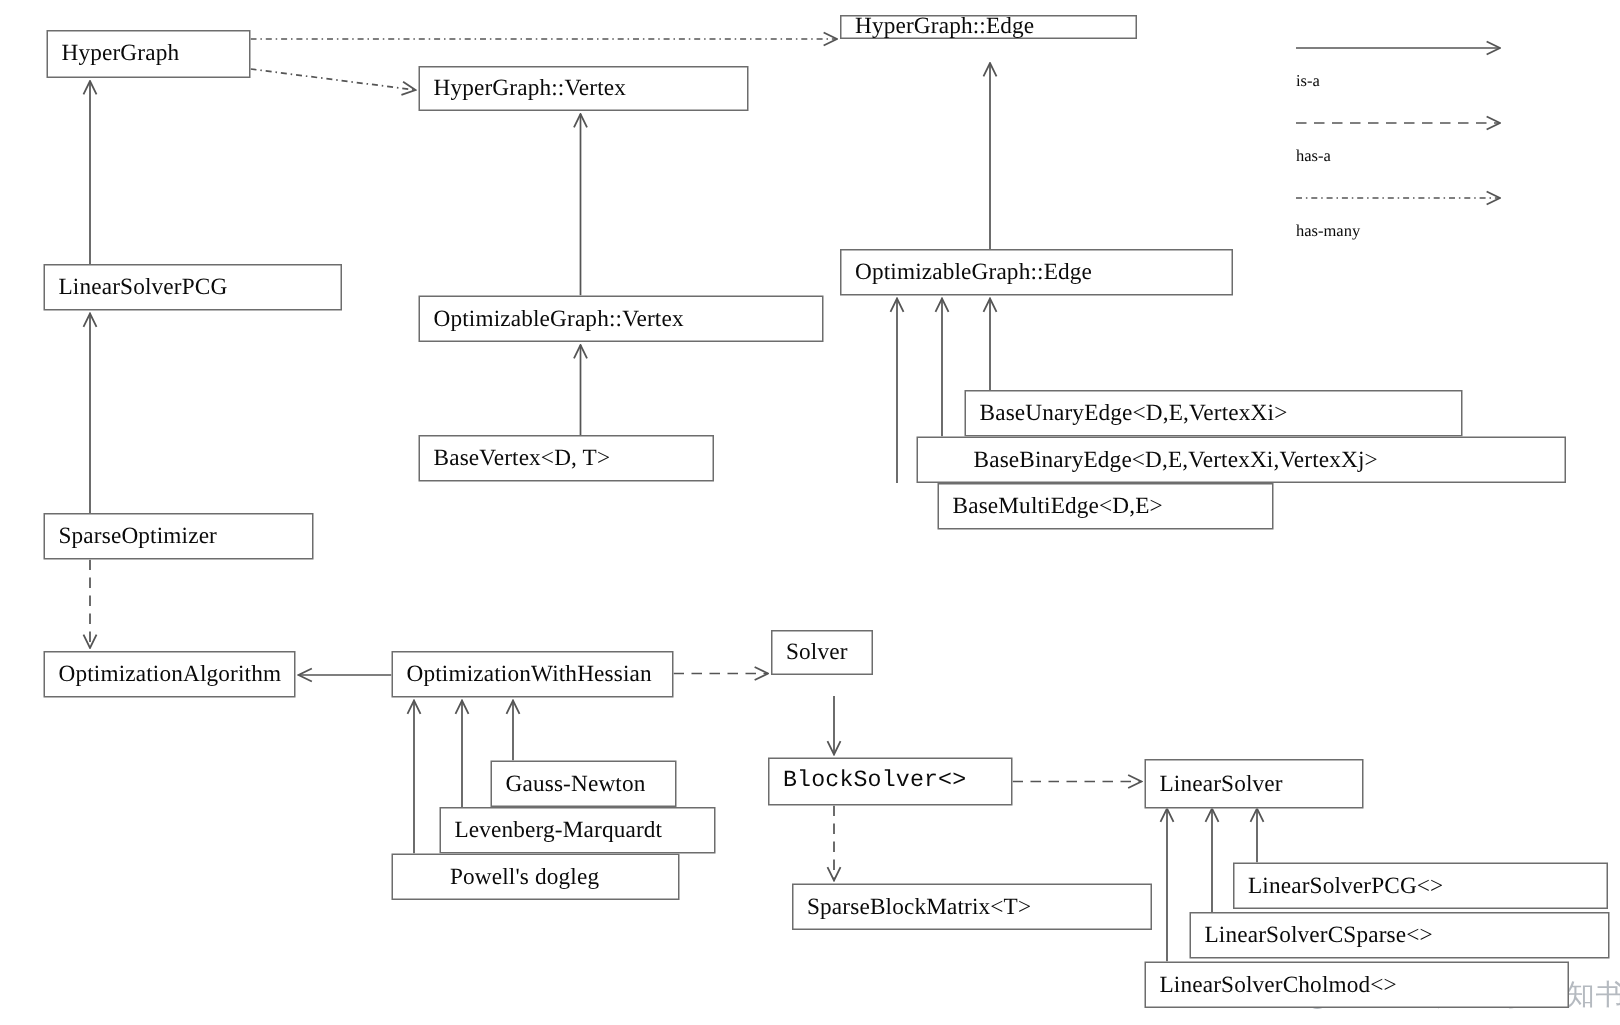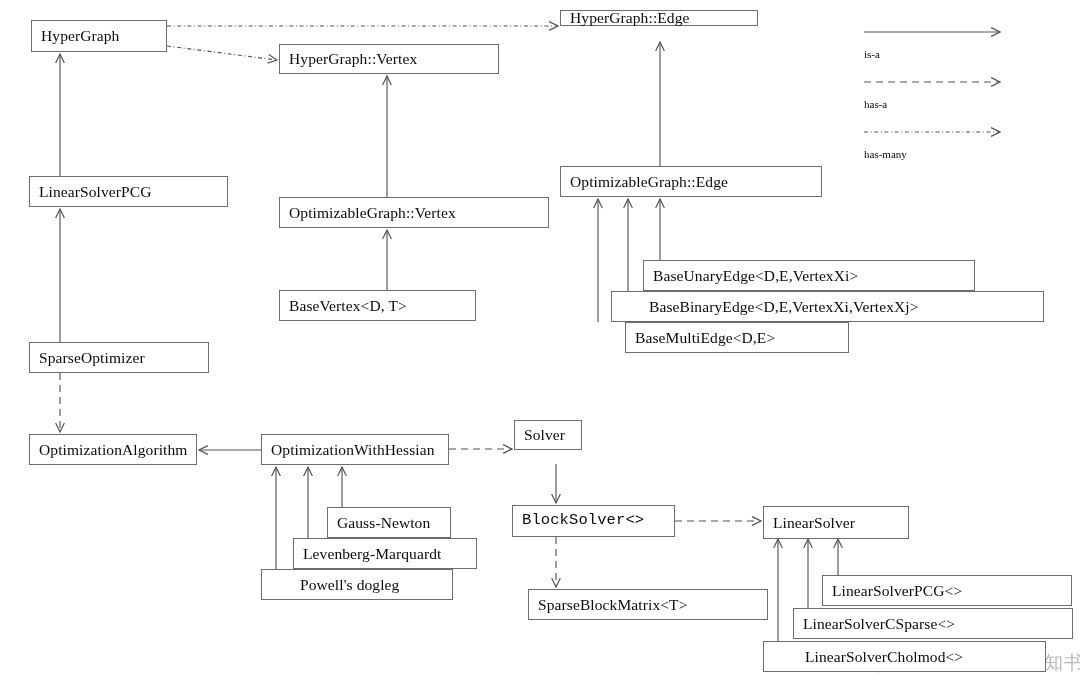--- a/index.html
+++ b/index.html
@@ -165,21 +165,21 @@
       </div>
       <div class="node" style="left: 763px; top: 506px; width: 146px; height: 33px; z-index: 24;">
         <span class="node-label">LinearSolver</span>
       </div>
       <div class="node" style="left: 822px; top: 575px; width: 250px; height: 31px; z-index: 25;">
         <span class="node-label">LinearSolverPCG&lt;&gt;</span>
       </div>
       <div class="node" style="left: 793px; top: 608px; width: 280px; height: 31px; z-index: 26;">
         <span class="node-label">LinearSolverCSparse&lt;&gt;</span>
       </div>
-      <div class="node" style="left: 763px; top: 641px; width: 283px; height: 31px; z-index: 27; padding-left: 32px;">
+      <div class="node" style="left: 763px; top: 641px; width: 283px; height: 31px; z-index: 27;">
         <span class="node-label">LinearSolverCholmod&lt;&gt;</span>
       </div>
     </div>
   <div id="legend-layer">
       <div class="legend-label" style="left: 864px; top: 48px;">is-a</div>
       <div class="legend-label" style="left: 864px; top: 98px;">has-a</div>
       <div class="legend-label" style="left: 864px; top: 148px;">has-many</div>
     </div>
 
   <div id="watermark" style="left: 806px; top: 650px;">CSDN @江南才尽，年少无知书</div>

